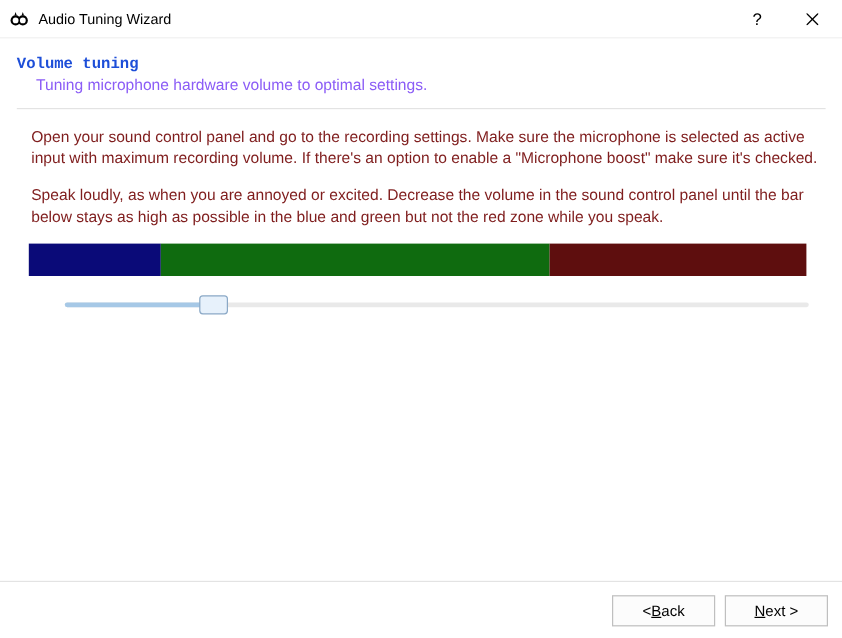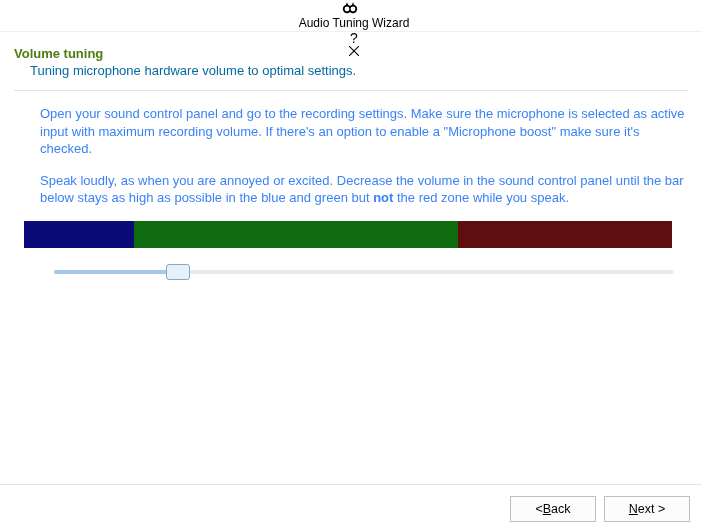--- a/index.html
+++ b/index.html
@@ -13,21 +13,20 @@
     height: 532px;
     overflow: hidden;
     position: relative;
   }
   .titlebar {
     height: 32px;
     display: flex;
     align-items: center;
     padding: 0 2px 0 8px;
     border-bottom: 1px solid #f0f0f0;
-    flex-direction: column;
   }
   .titlebar .app-icon {
     width: 16px; height: 16px;
     margin-right: 8px;
     display: inline-flex;
     align-items: center;
     justify-content: center;
   }
   .titlebar .title {
     flex: 1;
@@ -45,41 +44,42 @@
   }
   .titlebar .win-btn.help { font-weight: 400; }
   .titlebar .win-btn.close svg { width: 10px; height: 10px; }
 
   .content {
     padding: 12px 14px 0 14px;
   }
   .heading {
     font-weight: 700;
     font-size: 13px;
-    color: #4d7c0f;
+    color: #1d4ed8;
     margin: 2px 0 2px 0;
+    font-family: Liberation Mono, monospace;
   }
   .subheading {
     font-size: 13px;
-    color: #0369a1;
+    color: #8b5cf6;
     margin: 0 0 12px 16px;
   }
   .hr {
     border: none;
     border-top: 1px solid #e3e3e3;
     margin: 8px 0 14px 0;
   }
   .body-text {
     font-size: 13px;
-    color: #3b82f6;
-    margin: 0 0 14px 26px;
+    color: #7f1d1d;
+    margin: 0 0 14px 12px;
     line-height: 1.35;
     max-width: 660px;
   }
-  .body-text .bold { font-weight: 700; }
+  .body-text .bold { font-weight: 400; }
 
   .meter {
     display: flex;
     height: 27px;
     margin: 0 0 14px 10px;
     width: 648px;
   }
   .meter .seg-blue  { background: #0a0a78; }
   .meter .seg-green { background: #0f6b0f; }
   .meter .seg-red   { background: #5e0e0e; }

